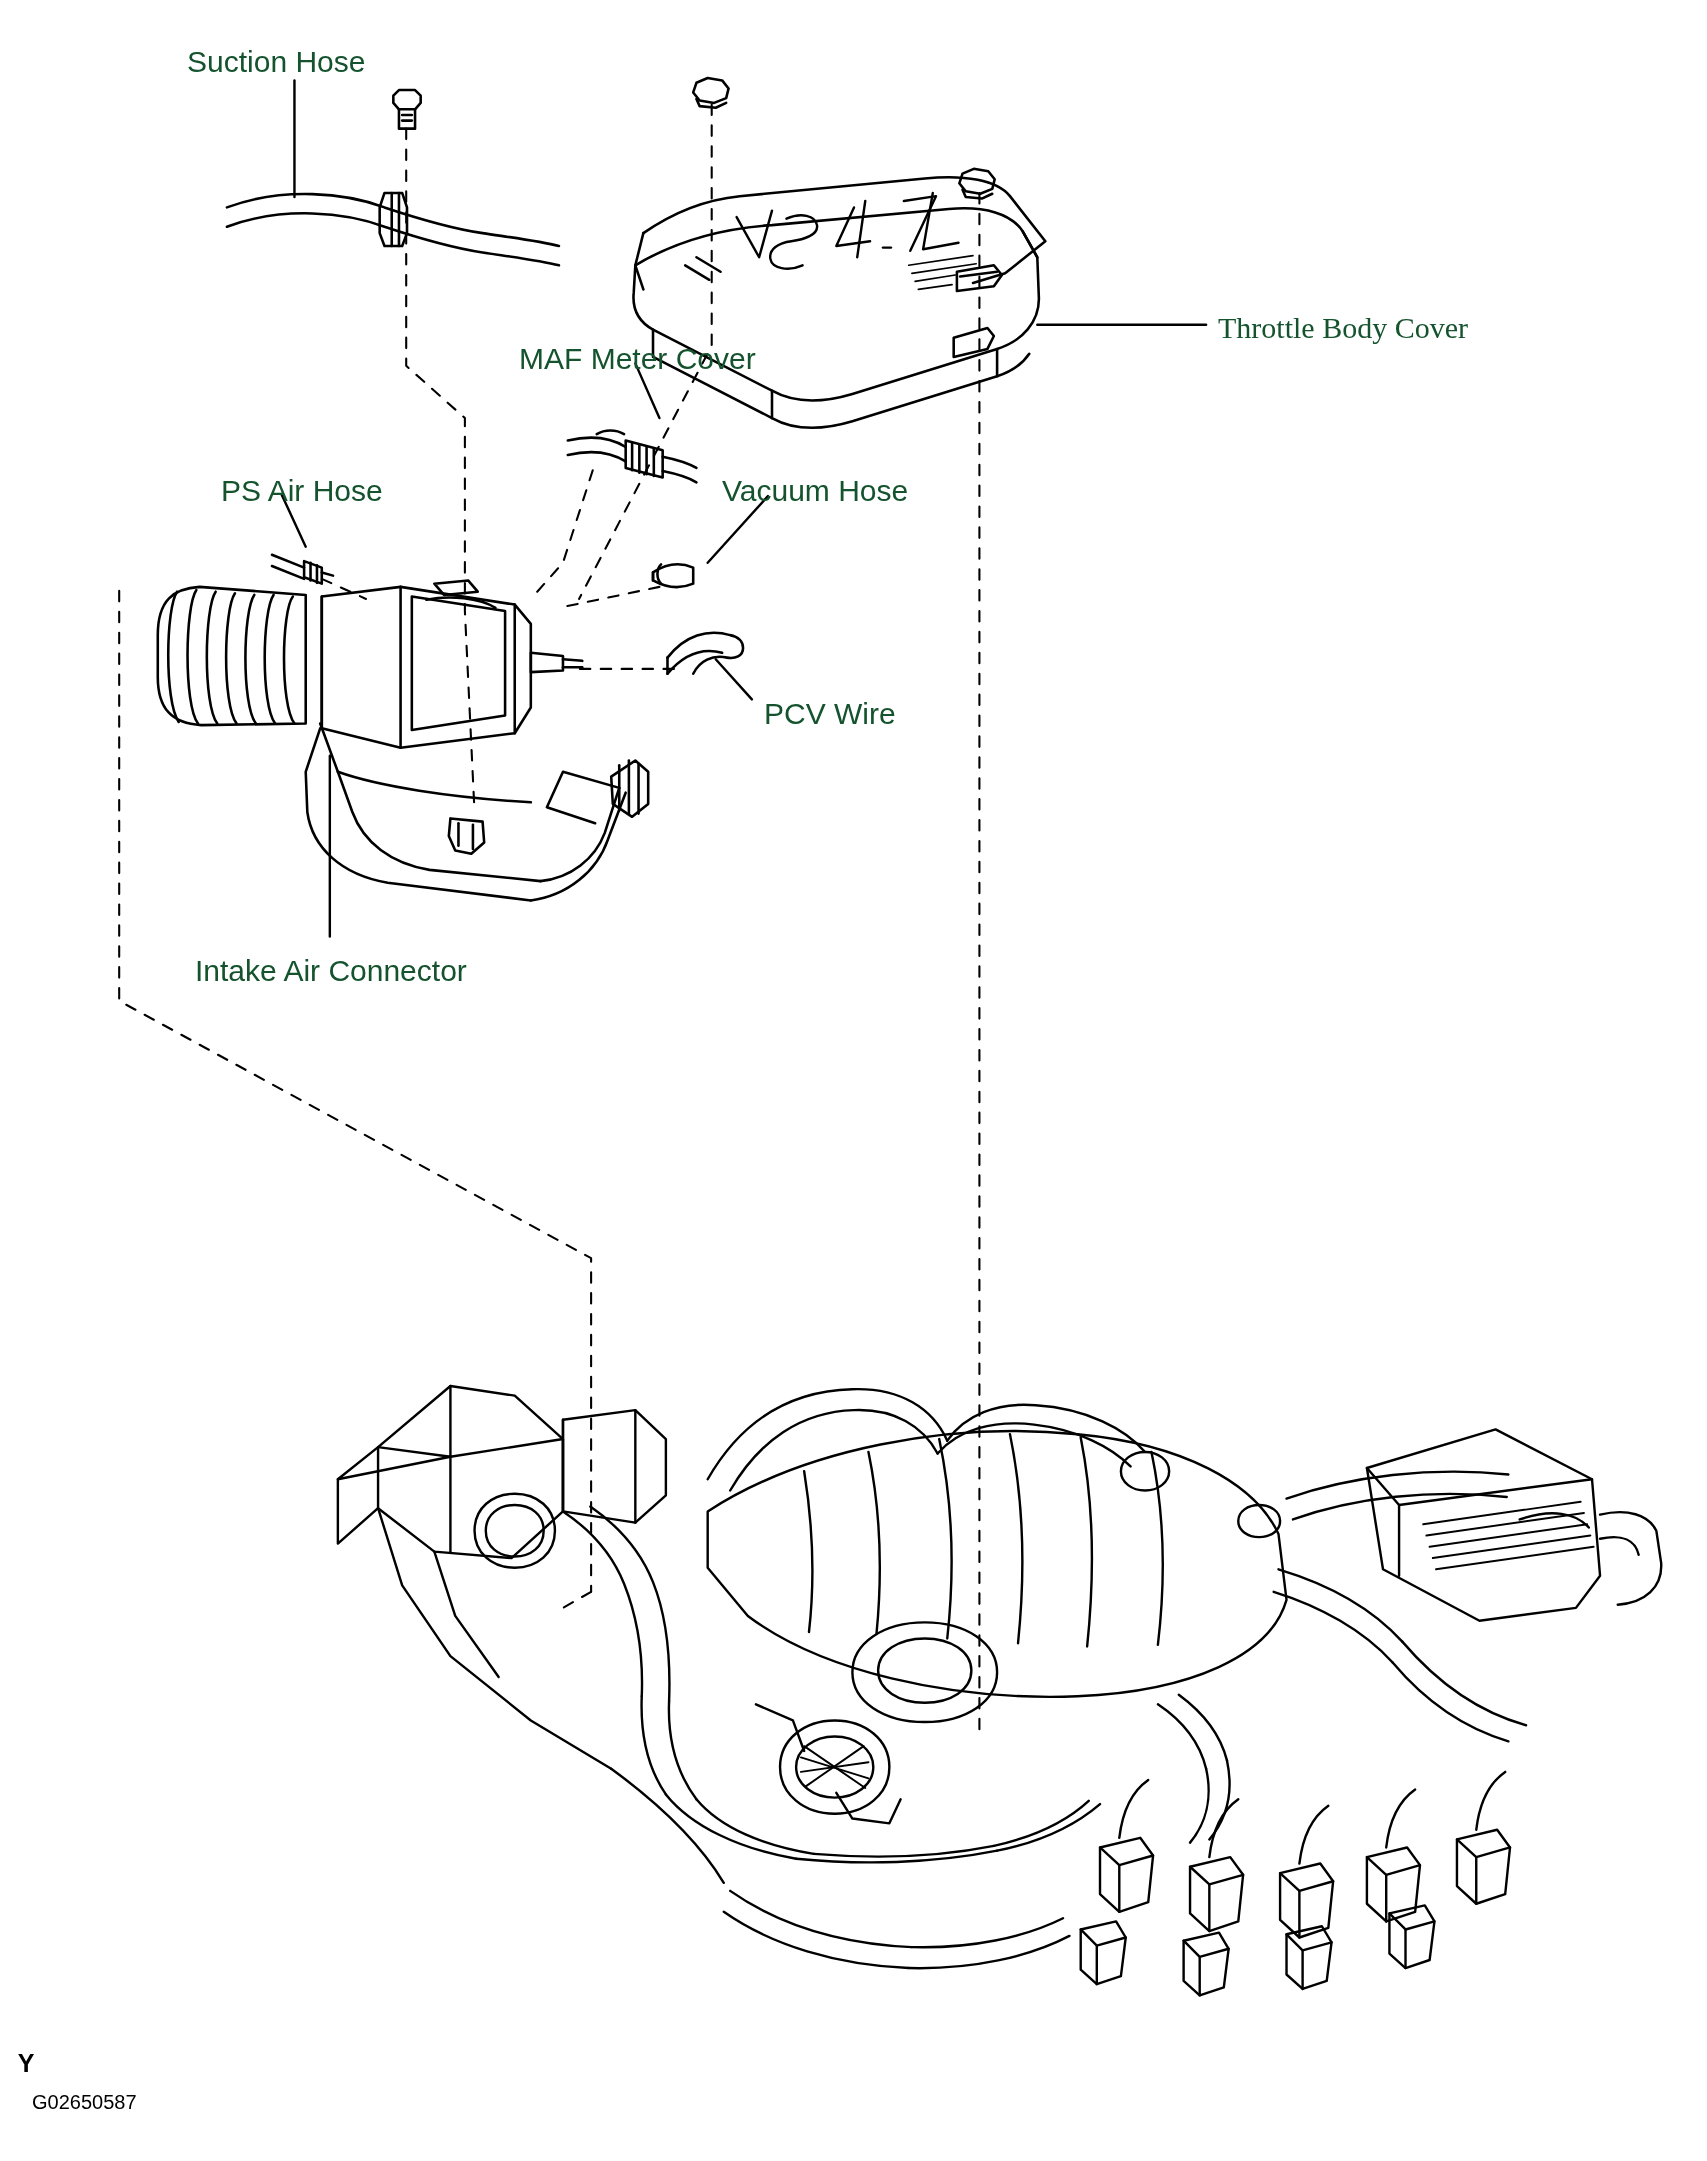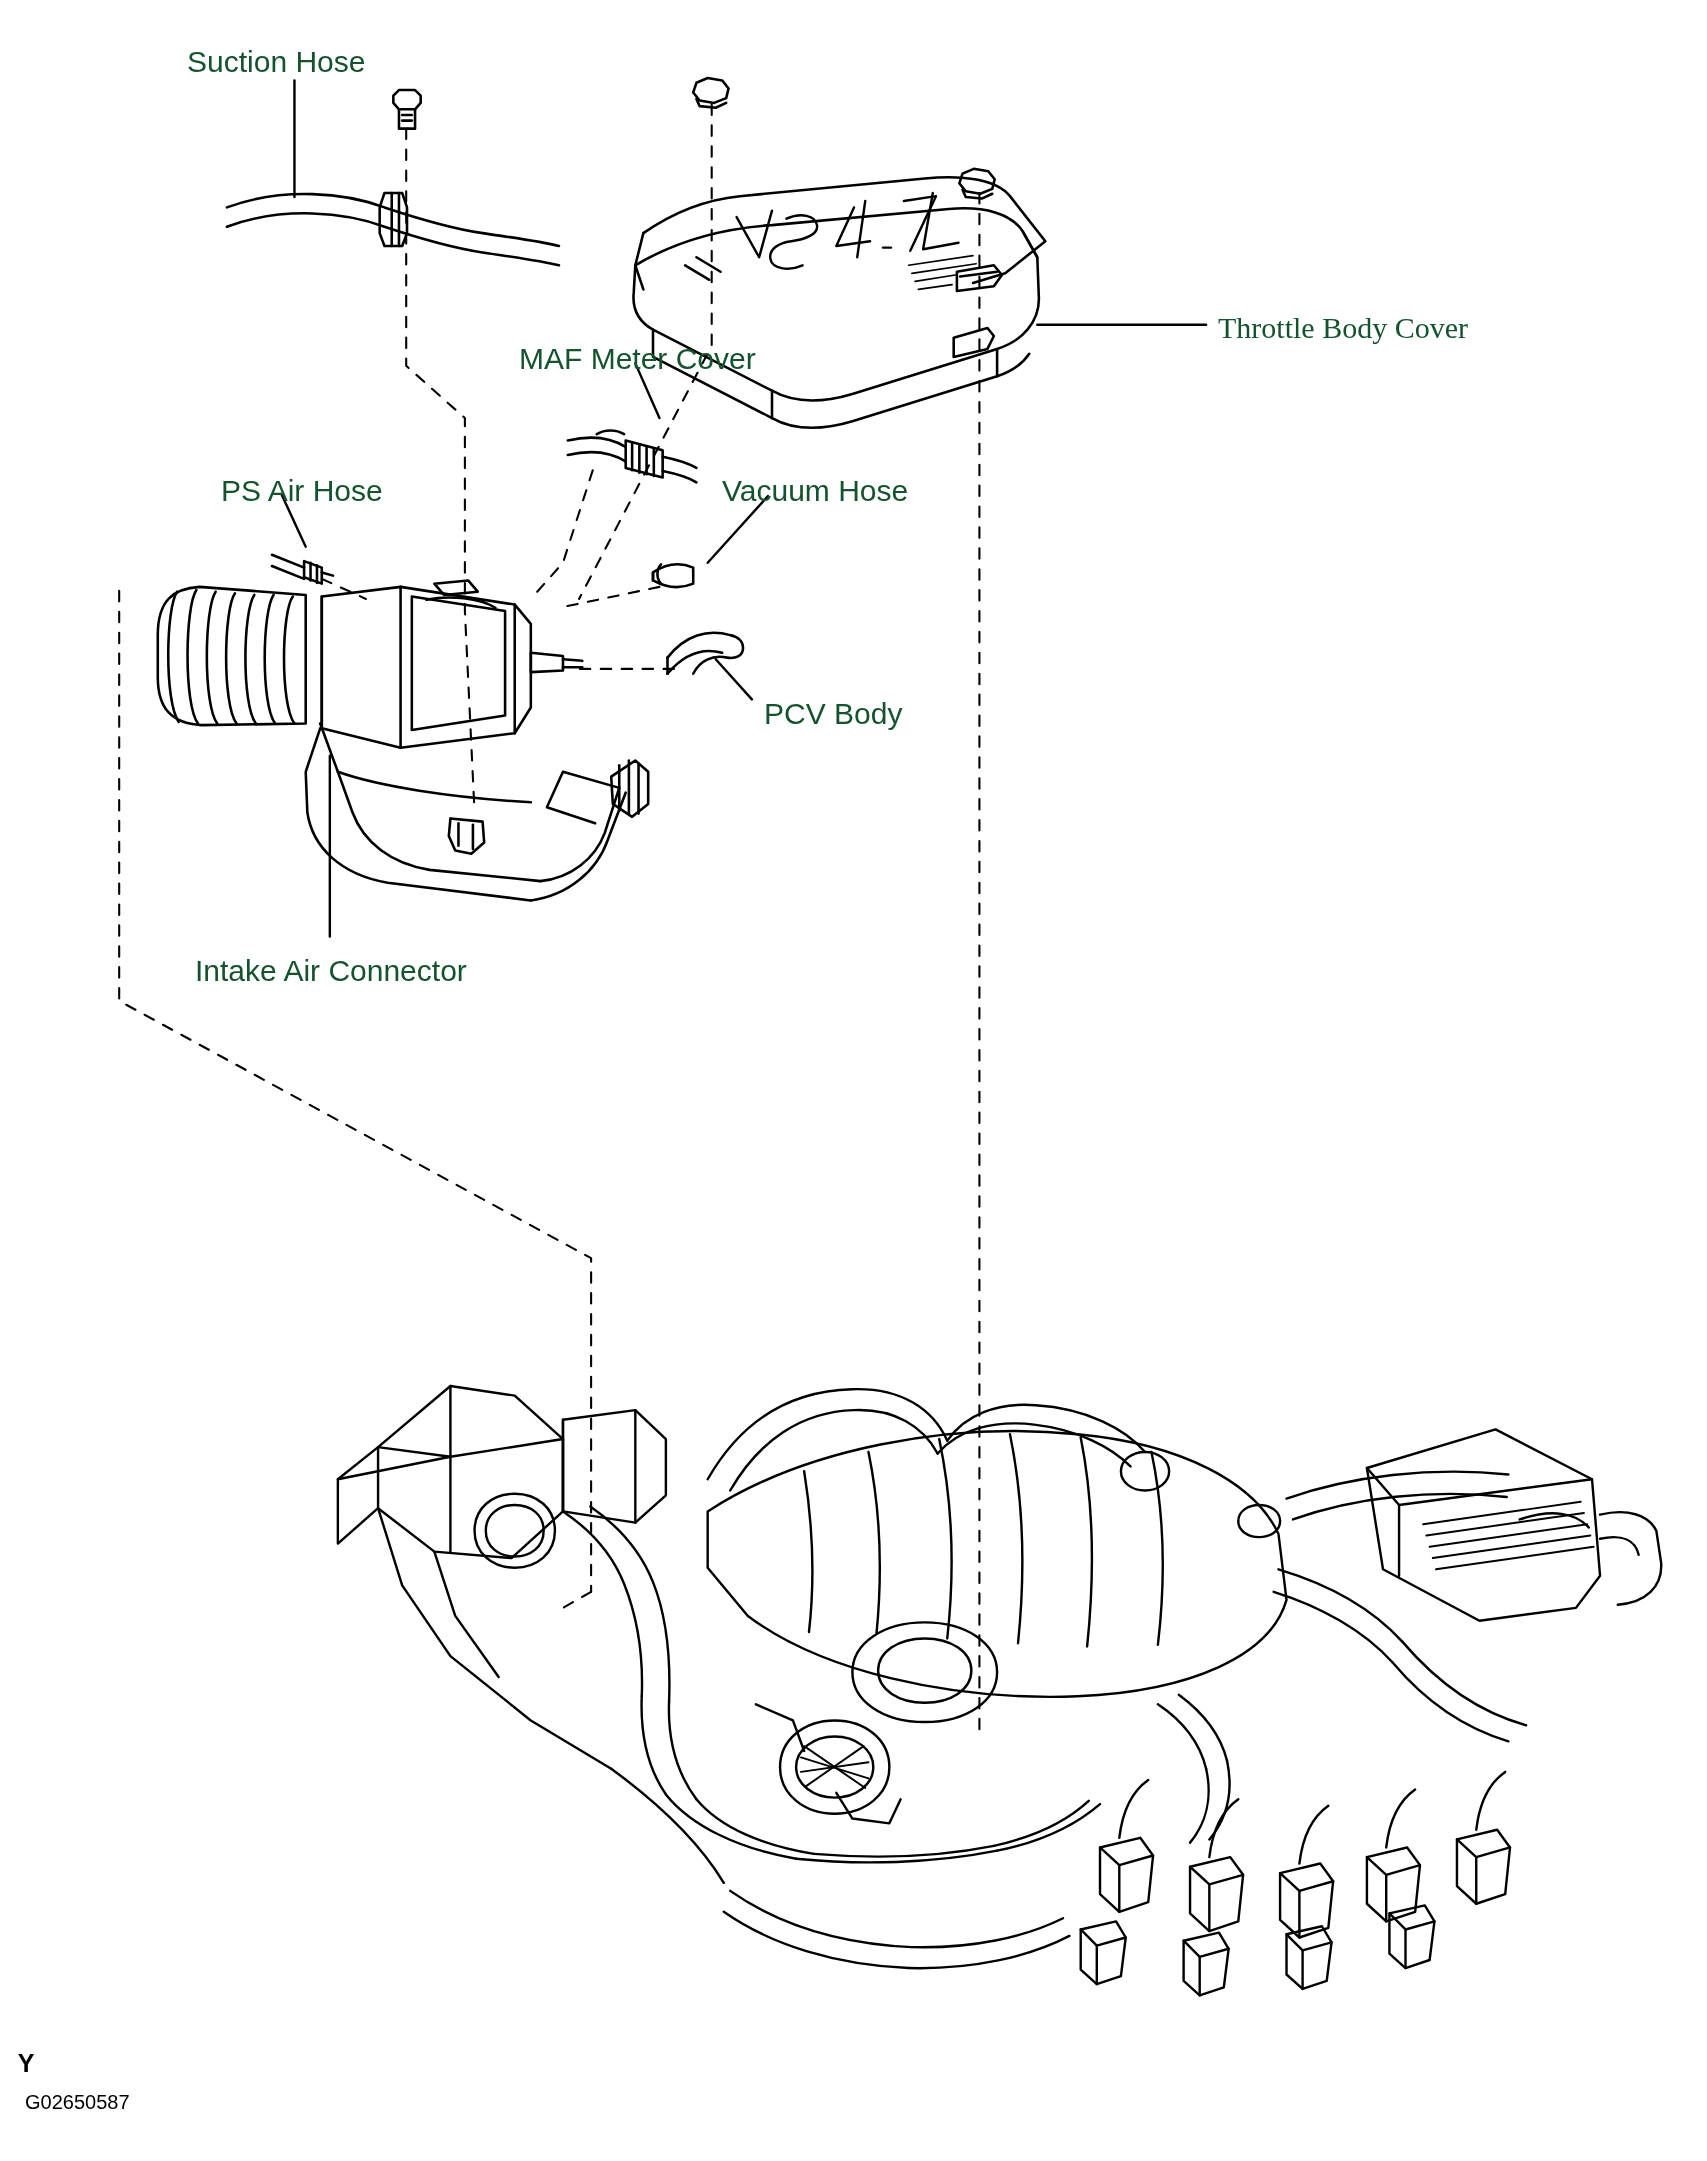--- a/index.html
+++ b/index.html
@@ -384,20 +384,20 @@
       </g>
 
     </g>
   </svg>
 
   <div class="lbl" style="left:187px; top:44px;">Suction Hose</div>
   <div class="lbl" style="left:519px; top:341px;">MAF Meter Cover</div>
   <div class="lbl" style="left:1218px; top:310px;font-family:Liberation Serif, serif;">Throttle Body Cover</div>
   <div class="lbl" style="left:221px; top:473px;">PS Air Hose</div>
   <div class="lbl" style="left:722px; top:473px;">Vacuum Hose</div>
-  <div class="lbl" style="left:764px; top:696px;">PCV Body</div>
+  <div class="lbl" style="left:764px; top:696px;">PCV Wire</div>
   <div class="lbl" style="left:179px; top:953px;margin-left:16px;">Intake Air Connector</div>
 
   <div class="footer-letter" style="left:17.7px; top:2049px;">Y</div>
-  <div class="footer-code" style="left:25px; top:2091px;">G02650587</div>
+  <div class="footer-code" style="left:32px; top:2091px;">G02650587</div>
 
 </div>
 
 
 </body></html>

